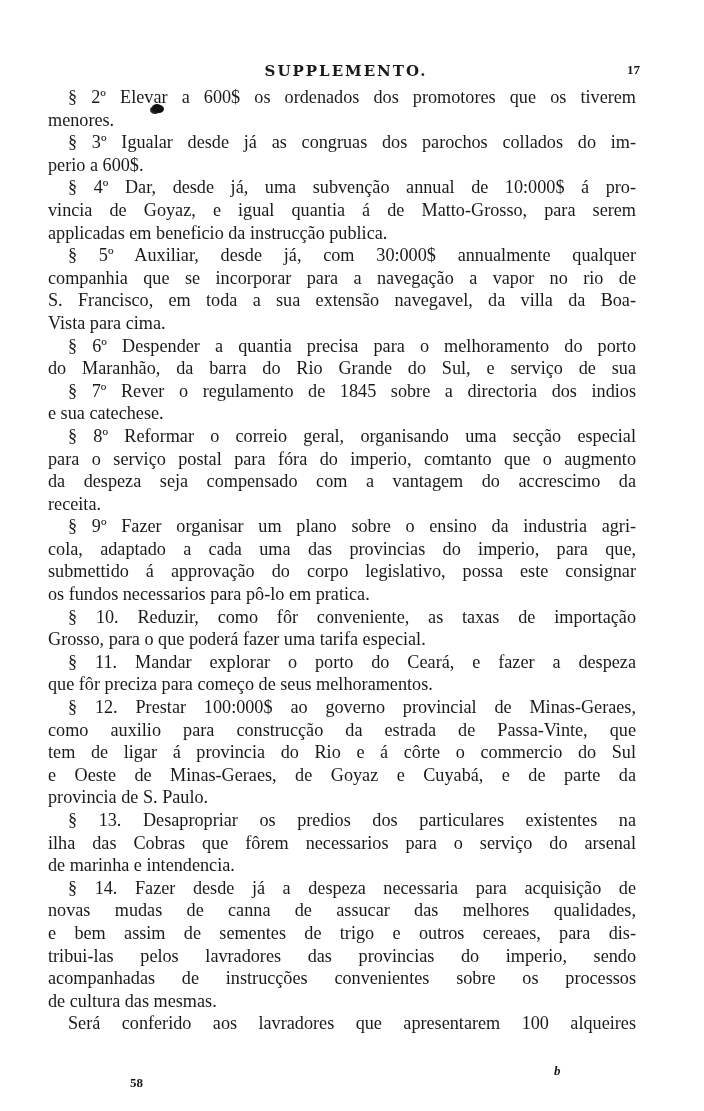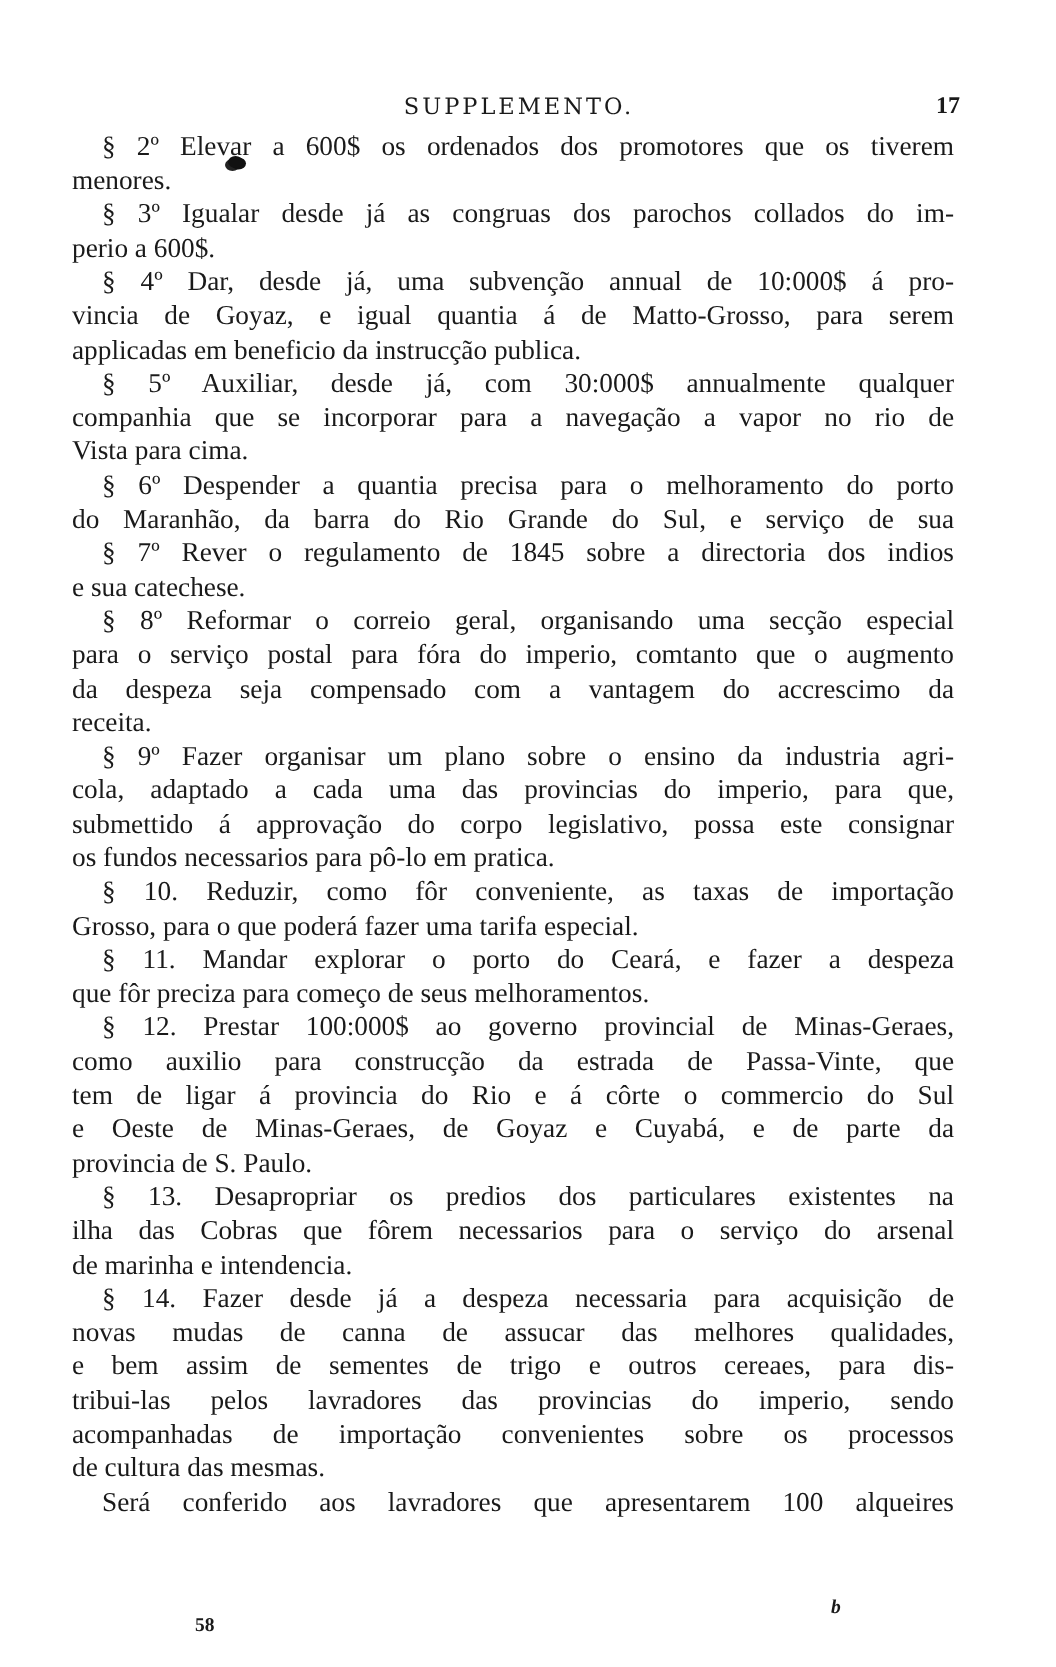--- a/index.html
+++ b/index.html
@@ -1,22 +1,22 @@
 <!DOCTYPE html>
 <html><head>
 <meta charset="utf-8">
 <style>
   html, body { margin:0; padding:0; background:#ffffff; }
   body { width:704px; height:1111px; position:relative; overflow:hidden;
          font-family:"Liberation Serif","DejaVu Serif",serif; color:#1a1a1a; }
   .page { position:absolute; left:0; top:0; width:704px; height:1111px; }
   .header { position:absolute; top:62px; left:52px; width:588px; height:22px; }
-  .running-title { position:absolute; left:0; right:0; text-align:center; font-weight:normal;
+  .running-title { position:absolute; left:0; right:0; text-align:center; font-weight:bold;
                    font-size:15px; letter-spacing:2px; font-family:"DejaVu Serif",serif; }
-  .page-number { position:absolute; right:0; top:0; font-weight:bold; font-size:16px; }
+  .page-number { position:absolute; right:0; top:0; font-weight:bold; font-size:13px; }
   .body-text { position:absolute; top:86px; left:48px; width:588px; }
   .line { height:22.6px; line-height:22.6px; font-size:18.2px; white-space:nowrap;
           text-align:justify; text-align-last:justify; overflow:hidden; }
   .line.last { text-align-last:left; }
   .line.indent { padding-left:20px; }
   .footer { position:absolute; top:1063px; left:52px; width:588px; height:20px; font-size:13px; font-weight:bold; }
   .signature { position:absolute; left:78px;margin-top:12px; }
   .gathering { position:absolute; left:502px; font-style:italic; }
   .ink-blot { position:absolute; left:152px; top:104px; width:10px; height:8px; background:#111;
               border-radius:50%; box-shadow:2px 1px 0 #111, -2px 2px 0 #222; }
@@ -35,20 +35,21 @@
   <div class="body-text" id="body-text">
       <div class="line indent">§ 2º Elevar a 600$ os ordenados dos promotores que os tiverem</div>
       <div class="line last">menores.</div>
       <div class="line indent">§ 3º Igualar desde já as congruas dos parochos collados do im-</div>
       <div class="line last">perio a 600$.</div>
       <div class="line indent">§ 4º Dar, desde já, uma subvenção annual de 10:000$ á pro-</div>
       <div class="line">vincia de Goyaz, e igual quantia á de Matto-Grosso, para serem</div>
       <div class="line last">applicadas em beneficio da instrucção publica.</div>
       <div class="line indent">§ 5º Auxiliar, desde já, com 30:000$ annualmente qualquer</div>
       <div class="line">companhia que se incorporar para a navegação a vapor no rio de</div>
+      <div class="line">S. Francisco, em toda a sua extensão navegavel, da villa da Boa-</div>
       <div class="line last">Vista para cima.</div>
       <div class="line indent">§ 6º Despender a quantia precisa para o melhoramento do porto</div>
       <div class="line">do Maranhão, da barra do Rio Grande do Sul, e serviço de sua</div>
       <div class="line indent">§ 7º Rever o regulamento de 1845 sobre a directoria dos indios</div>
       <div class="line last">e sua catechese.</div>
       <div class="line indent">§ 8º Reformar o correio geral, organisando uma secção especial</div>
       <div class="line">para o serviço postal para fóra do imperio, comtanto que o augmento</div>
       <div class="line">da despeza seja compensado com a vantagem do accrescimo da</div>
       <div class="line last">receita.</div>
       <div class="line indent">§ 9º Fazer organisar um plano sobre o ensino da industria agri-</div>
@@ -64,21 +65,21 @@
       <div class="line">tem de ligar á provincia do Rio e á côrte o commercio do Sul</div>
       <div class="line">e Oeste de Minas-Geraes, de Goyaz e Cuyabá, e de parte da</div>
       <div class="line last">provincia de S. Paulo.</div>
       <div class="line indent">§ 13. Desapropriar os predios dos particulares existentes na</div>
       <div class="line">ilha das Cobras que fôrem necessarios para o serviço do arsenal</div>
       <div class="line last">de marinha e intendencia.</div>
       <div class="line indent">§ 14. Fazer desde já a despeza necessaria para acquisição de</div>
       <div class="line">novas mudas de canna de assucar das melhores qualidades,</div>
       <div class="line">e bem assim de sementes de trigo e outros cereaes, para dis-</div>
       <div class="line">tribui-las pelos lavradores das provincias do imperio, sendo</div>
-      <div class="line">acompanhadas de importação convenientes sobre os processos</div>
+      <div class="line">acompanhadas de instrucções convenientes sobre os processos</div>
       <div class="line last">de cultura das mesmas.</div>
       <div class="line indent">Será conferido aos lavradores que apresentarem 100 alqueires</div>
     </div>
 
   <div class="footer">
     <span class="signature">58</span>
     <span class="gathering">b</span>
   </div>
 </div>
 

